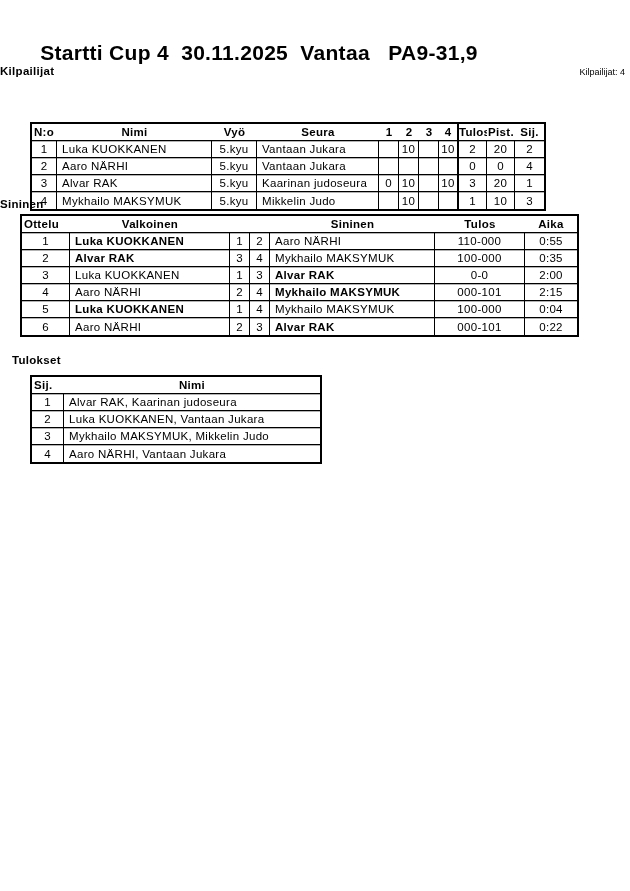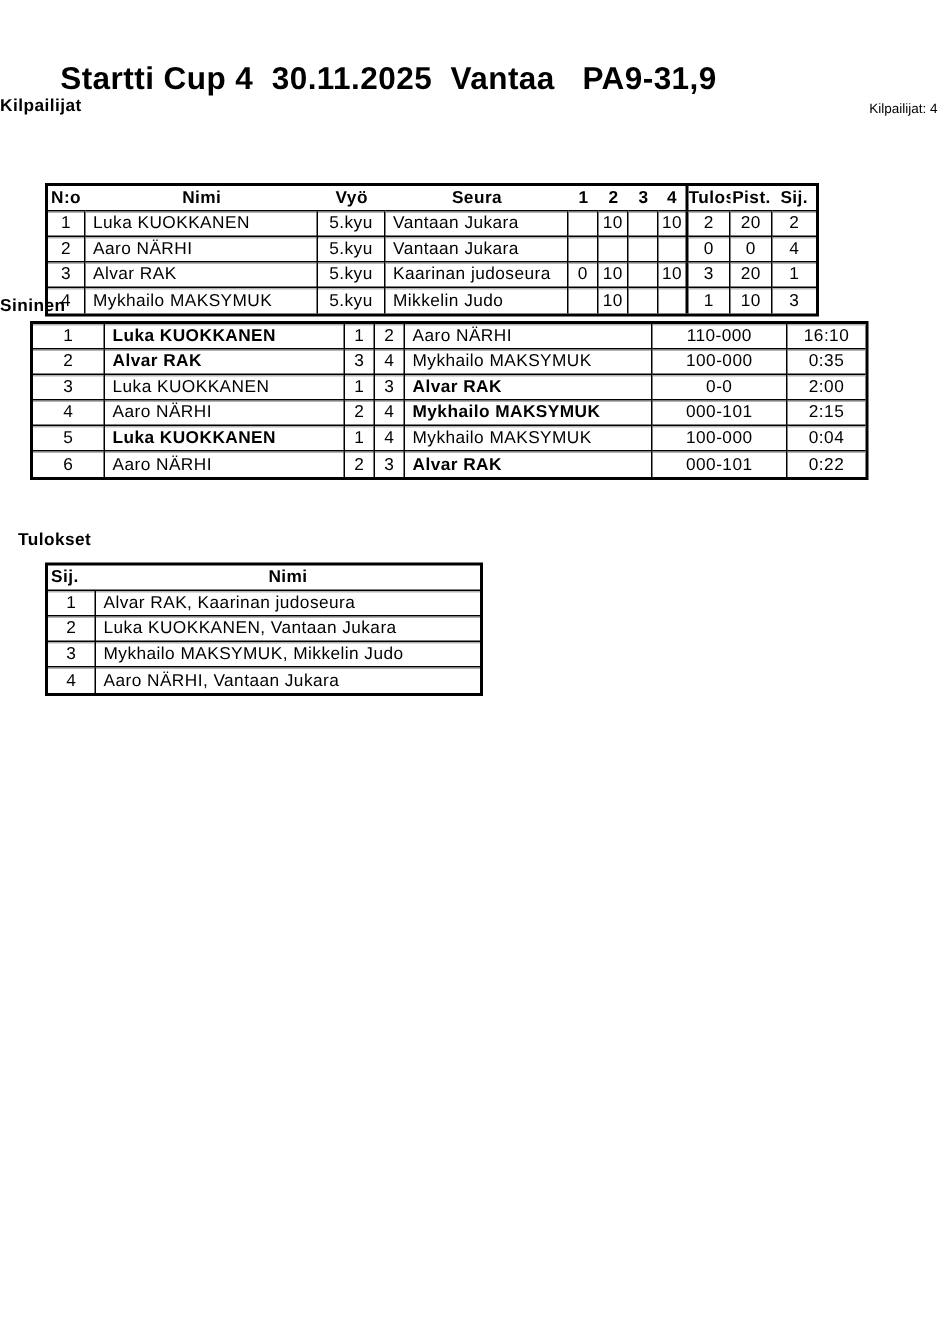--- a/index.html
+++ b/index.html
@@ -148,28 +148,37 @@
   <colgroup>
     <col style="width:48px">
       <col style="width:160px">
       <col style="width:20px">
       <col style="width:20px">
     <col style="width:165px">
       <col style="width:90px">
       <col style="width:52px">
   </colgroup>
   <tbody>
+      <tr>
+    <th class="hleft">Ottelu</th>
+    <th class="ac">Valkoinen</th>
+    <th></th>
+    <th></th>
+    <th class="ac">Sininen</th>
+    <th class="ac">Tulos</th>
+    <th class="ac">Aika</th>
+  </tr>
   <tr>
     <td class="ac">1</td>
     <td class="al white-name bold">Luka KUOKKANEN</td>
     <td class="ac">1</td>
     <td class="ac">2</td>
     <td class="al blue-name">Aaro NÄRHI</td>
     <td class="ac">110-000</td>
-    <td class="ac">16:10</td>
+    <td class="ac">0:55</td>
   </tr>
   <tr>
     <td class="ac">2</td>
     <td class="al white-name bold">Alvar RAK</td>
     <td class="ac">3</td>
     <td class="ac">4</td>
     <td class="al blue-name">Mykhailo MAKSYMUK</td>
     <td class="ac">100-000</td>
     <td class="ac">0:35</td>
   </tr>

